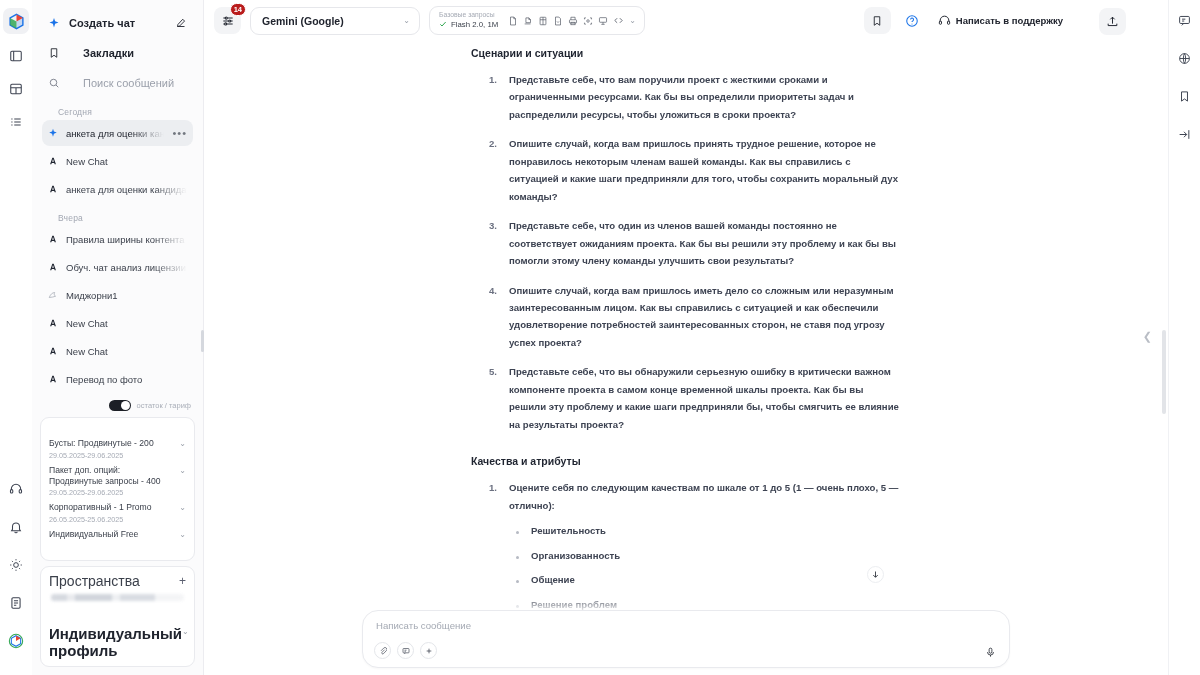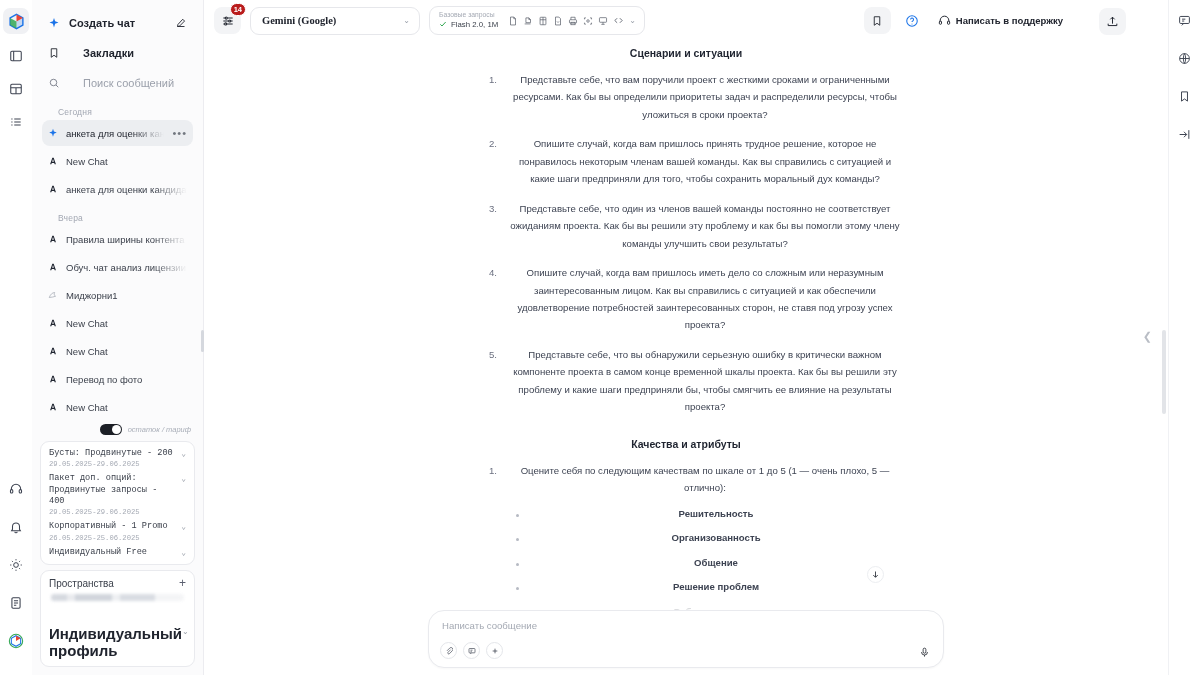--- a/index.html
+++ b/index.html
@@ -66,51 +66,50 @@
   }
   .chat-item.active .ctitle.fade::after {
     background: linear-gradient(to right, rgba(236,238,241,0), #eceef1);
   }
   .dots { color: #72777f; font-size: 11px; letter-spacing: 1px; line-height: 1; }
 
   
   .toggle-row {
     display: flex; align-items: center; justify-content: flex-end; gap: 6px;
     padding: 4px 12px 6px 0;
-    font-style: italic;
   }
   .toggle {
     width: 22px; height: 11px; border-radius: 7px; background: #1c1f26;
     position: relative; flex: none;
   }
   .toggle::after {
     content: ""; position: absolute; right: 1px; top: 1px;
     width: 9px; height: 9px; border-radius: 50%; background: #fff;
   }
   .toggle-lbl { font-size: 7.5px; color: #a9aeb8; }
 
   
   .plans {
     margin: 0 8px 5px 8px; border: 1px solid #e9eaee; border-radius: 9px;
-    background: #fff; padding: 6px 8px; font-family: Liberation Mono, monospace;
+    background: #fff; padding: 20px 8px;
   }
   .plan { margin-bottom: 5px; }
   .plan:last-child { margin-bottom: 0; }
   .plan-head { display: flex; align-items: flex-start; justify-content: space-between; gap: 4px; }
   .plan-name { font-size: 8.6px; color: #3b404b; line-height: 1.32; }
   .plan-dates { font-size: 7.2px; color: #a5aab4; margin-top: 1px; }
   .chev { color: #9aa0aa; font-size: 8px; line-height: 1.4; flex: none; }
 
   
   .spaces {
     margin: 0 8px 8px 8px; border: 1px solid #e9eaee; border-radius: 9px;
     background: #fff; padding: 6px 8px 7px 8px;
   }
   .spaces-head { display: flex; align-items: center; justify-content: space-between; }
-  .spaces-title { font-size: 10px; color: #3b404b; }
+  .spaces-title { font-size: 14px; color: #3b404b; }
   .plus { font-size: 12px; color: #5b6070; line-height: 1; }
   .blurline {
     height: 7px; margin: 5px 2px 4px 2px; border-radius: 3px;
     background: linear-gradient(90deg,#cfd3da 0 12%,#e6e8ec 12% 18%,#c9ced6 18% 46%,#eceef1 46% 52%,#d3d7de 52% 78%,#f2f3f5 78% 100%);
     filter: blur(1.4px); opacity: .85;
   }
   .space-sel { display: flex; align-items: center; justify-content: space-between; }
   .space-sel .nm { font-size: 15px; font-weight: 700; color: #20242e; margin-top: 20px; }
 
   
@@ -133,21 +132,21 @@
   }
   .badge {
     position: absolute; top: -4px; right: -5px; min-width: 13px; height: 13px;
     border-radius: 7px; background: #b91c1c; color: #fff; font-size: 7.5px;
     display: flex; align-items: center; justify-content: center; padding: 0 3px;
     font-weight: 700; border: 1.5px solid #fff;
   }
   .model-select {
     height: 28px; min-width: 170px; border: 1px solid #e6e7eb; border-radius: 9px;
     display: flex; align-items: center; justify-content: space-between;
-    padding: 0 9px 0 11px; gap: 10px; background: #fff; font-family: Liberation Serif, serif;
+    padding: 0 9px 0 11px; gap: 10px; background: #fff;
   }
   .model-select .mname { font-size: 10.5px; font-weight: 700; color: #20242e; }
   .caps {
     height: 29px; border: 1px solid #e6e7eb; border-radius: 9px; display: flex;
     align-items: center; padding: 0 8px 0 9px; gap: 10px; background: #fff;
   }
   .caps-left { display: flex; flex-direction: column; justify-content: center; gap: 1px; }
   .caps-title { font-size: 6.8px; color: #a5aab4; line-height: 1; }
   .caps-model { display: flex; align-items: center; gap: 4px; }
   .caps-model .txt { font-size: 7.8px; color: #3b404b; }
@@ -156,25 +155,25 @@
   .ghost-btn {
     width: 25px; height: 25px; border-radius: 7px; display: flex;
     align-items: center; justify-content: center; color: #2b3038; flex: none;
   }
   .support {
     display: flex; align-items: center; gap: 5px; padding: 0 4px;
   }
   .support .stxt { font-size: 9.5px; font-weight: 700; color: #20242e; white-space: nowrap; }
 
   
-  .scroll-area { position: absolute; top: 41px; left: 0; right: 0; bottom: 0; overflow: hidden; text-align: center; }
+  .scroll-area { position: absolute; top: 41px; left: 0; right: 0; bottom: 0; overflow: hidden; }
   .article { width: 430px; margin: 0 auto; padding-top: 2px; color: #3d4352; }
   .h3 { font-size: 10.5px; font-weight: 700; color: #1f2430; margin: 4px 0 12px 0; }
   .h3.second { margin-top: 22px; }
-  ol.qlist { list-style: none; counter-reset: q; margin: 0 0 0 16px; }
+  ol.qlist { list-style: none; counter-reset: q; margin: 0 0 0 16px; font-weight: bold; }
   ol.qlist > li {
     counter-increment: q; position: relative; padding-left: 22px;
     font-size: 9.6px; line-height: 1.82; margin-bottom: 12px; color: #3d4352;
   }
   ol.qlist > li::before {
     content: counter(q) "."; position: absolute; left: 2px; top: 0;
     font-size: 9.6px; color: #6b7080;
   }
   ul.sub { list-style: none; margin: 8px 0 0 44px; }
   ul.sub li {
@@ -195,21 +194,21 @@
   }
 
   
   .composer-wrap {
     position: absolute; left: 0; right: 0; bottom: 0; height: 80px;
     background: linear-gradient(to bottom, rgba(255,255,255,0) 0%, #fff 22%);
     display: flex; justify-content: center; align-items: flex-end;
     padding-bottom: 7px; z-index: 3;
   }
   .composer {
-    width: 516px; height: 58px; border: 1px solid #e9eaee; border-radius: 16px;
+    width: 648px; height: 58px; border: 1px solid #e9eaee; border-radius: 16px;
     background: #fff; padding: 9px 13px 0 13px; position: relative;
     box-shadow: 0 1px 2px rgba(20,24,32,.03);
   }
   .composer .ph { font-size: 9.6px; color: #a4a9b3; }
   .composer-tools {
     position: absolute; left: 11px; bottom: 8px; display: flex; align-items: center; gap: 6px;
   }
   .round-btn {
     width: 17px; height: 17px; border-radius: 50%; border: 1px solid #e4e6ea;
     display: flex; align-items: center; justify-content: center; color: #3c4250;

